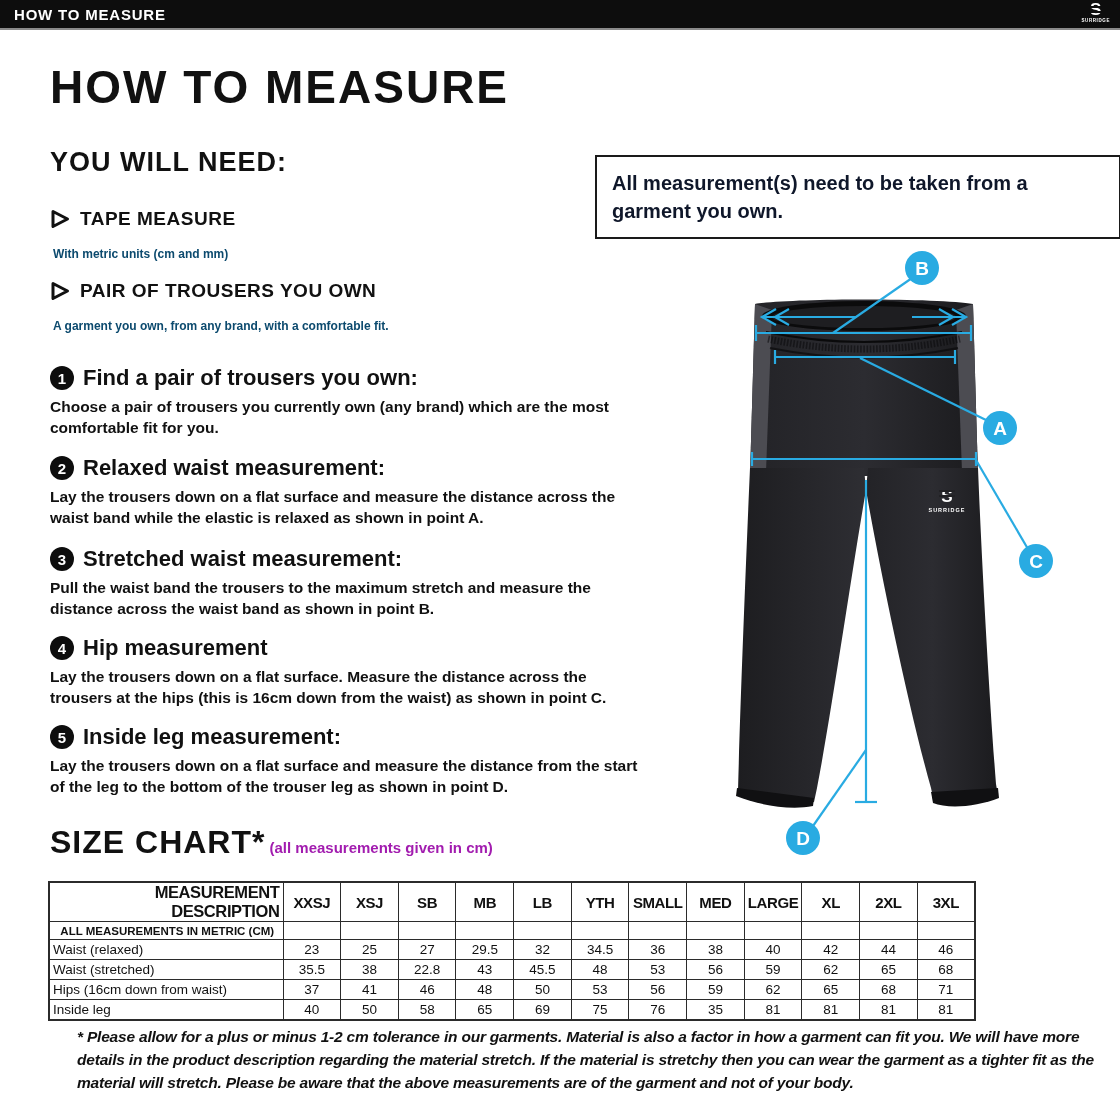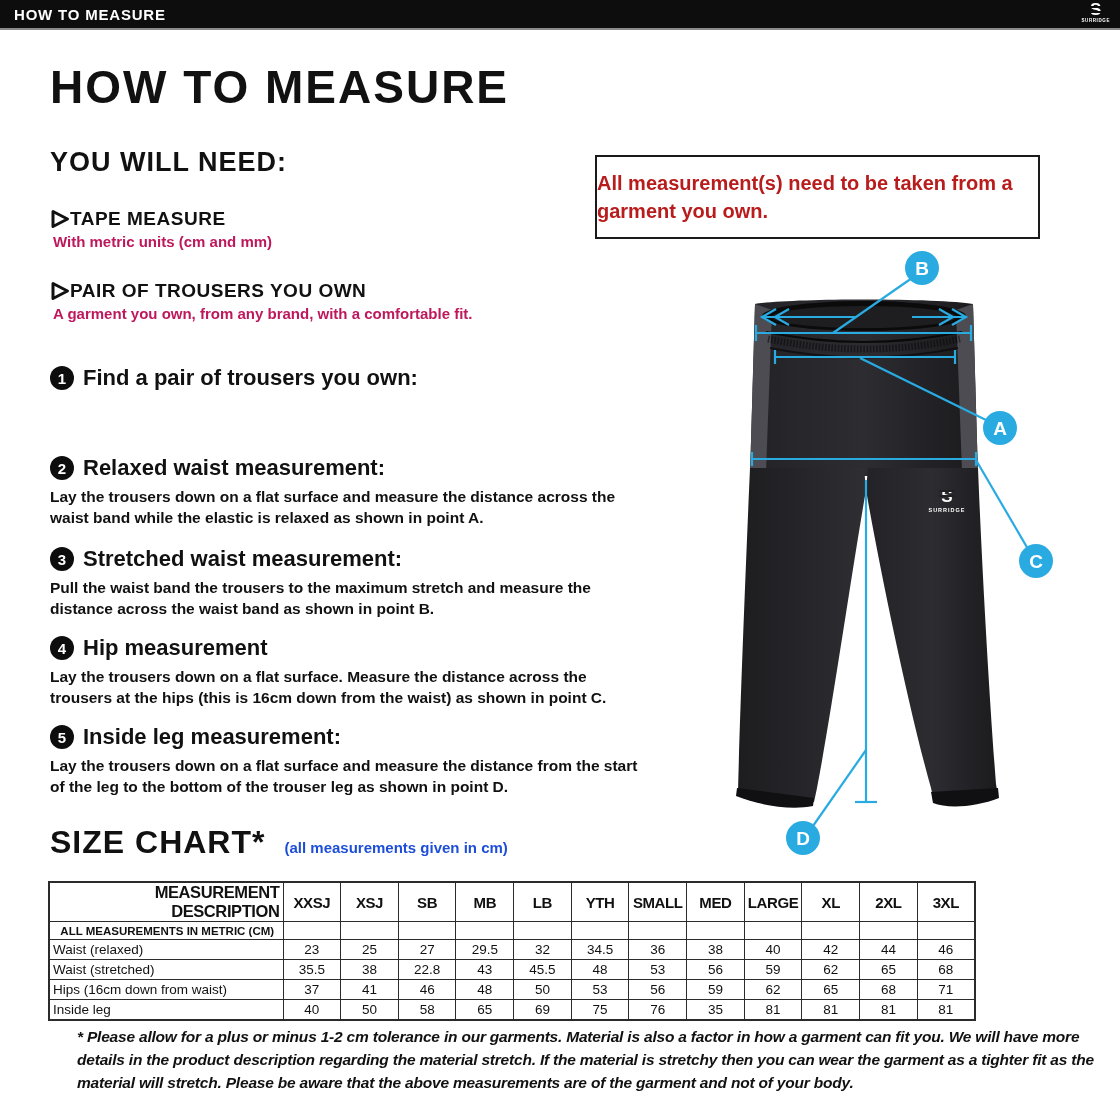--- a/index.html
+++ b/index.html
@@ -15,44 +15,44 @@
   .s-glyph i{position:absolute;left:-2px;right:-2px;height:2px;background:#0d0d0d;font-style:normal;}
   .s-glyph i.l1{top:5px;} .s-glyph i.l2{top:10px;}
   .slogo-text{color:#fff;font-size:4.5px;font-weight:bold;letter-spacing:.6px;margin-top:1px;}
 
   
   .h1{position:absolute;left:50px;top:60px;font-size:46px;font-weight:bold;letter-spacing:2px;color:#111;}
   .h2{position:absolute;left:50px;top:147px;font-size:27px;font-weight:bold;letter-spacing:1px;color:#111;}
 
   
   .need{position:absolute;left:50px;width:560px;}
-  .need-head{display:flex;align-items:center;text-align:right;}
+  .need-head{display:flex;align-items:center;gap:10px;text-align:right;}
   .need-title{font-size:19px;font-weight:bold;letter-spacing:.5px;color:#111;}
-  .need-sub{font-size:15px;font-weight:bold;margin-top:3px;margin-left:3px;color:#be185d;}
+  .need-sub{font-size:12px;font-weight:bold;margin-top:17px;margin-left:3px;color:#0c4a6e;}
   .tri{width:20px;height:20px;flex:0 0 20px;}
 
   
   .step{position:absolute;left:50px;width:592px;}
   .step-head{display:flex;align-items:center;gap:9px;}
   .badge{width:24px;height:24px;border-radius:50%;background:#0d0d0d;color:#fff;font-weight:bold;
          font-size:15px;display:flex;align-items:center;justify-content:center;flex:0 0 24px;}
   .step-title{font-size:22px;font-weight:bold;color:#111;text-align:center;}
   .step-body{font-size:15.5px;font-weight:bold;line-height:1.35;margin-top:6px;color:#111;}
 
   
-  .notebox{position:absolute;left:595px;top:155px;width:445px;box-sizing:border-box;
-           border:2px solid #1a1a1a;padding:12px 0;font-size:20px;font-weight:bold;line-height:1.4;color:#b91c1c;}
+  .notebox{position:absolute;left:595px;top:155px;width:526px;box-sizing:border-box;
+           border:2px solid #1a1a1a;padding:12px 15px;font-size:20px;font-weight:bold;line-height:1.4;color:#0f172a;}
 
   
   .figure{position:absolute;left:700px;top:240px;width:420px;height:640px;}
 
   
   .sc-head{position:absolute;left:50px;top:824px;}
   .sc-title{font-size:32px;font-weight:bold;letter-spacing:1px;color:#111;}
-  .sc-sub{font-size:15px;font-weight:bold;margin-left:19px;color:#1d4ed8;}
+  .sc-sub{font-size:15px;font-weight:bold;margin-left:4px;color:#a21caf;}
   .size-table{position:absolute;left:48px;top:881px;width:926px;border-collapse:collapse;
               table-layout:fixed;border:2px solid #2b2b2b;background:#fff;}
   .size-table th,.size-table td{border:1px solid #2b2b2b;padding:0 3px;color:#111;}
   .size-table th{font-size:15px;font-weight:bold;height:27px;text-align:center;letter-spacing:-.4px;}
   .size-table th.desc{text-align:right;font-size:16.5px;padding-left:5px;}
   .size-table tr.metric td{font-size:11.5px;font-weight:bold;height:17px;text-align:center;padding-left:5px;}
   .size-table tr.data td{font-size:13.5px;height:19px;text-align:center;}
   .size-table tr.data td.lbl{text-align:left;}
 
   
@@ -95,20 +95,21 @@
     <div class="need-sub">A garment you own, from any brand, with a comfortable fit.</div>
   </div>
 
   <div class="notebox">All measurement(s) need to be taken from a garment you own.</div>
 
   <div class="step" style="top:365px;">
     <div class="step-head">
       <span class="badge">1</span>
       <span class="step-title">Find a pair of trousers you own:</span>
     </div>
+    <div class="step-body">Choose a pair of trousers you currently own (any brand) which are the most comfortable fit for you.</div>
   </div>
 
   <div class="step" style="top:455px;">
     <div class="step-head">
       <span class="badge">2</span>
       <span class="step-title">Relaxed waist measurement:</span>
     </div>
     <div class="step-body">Lay the trousers down on a flat surface and measure the distance across the waist band while the elastic is relaxed as shown in point A.</div>
   </div>
 

